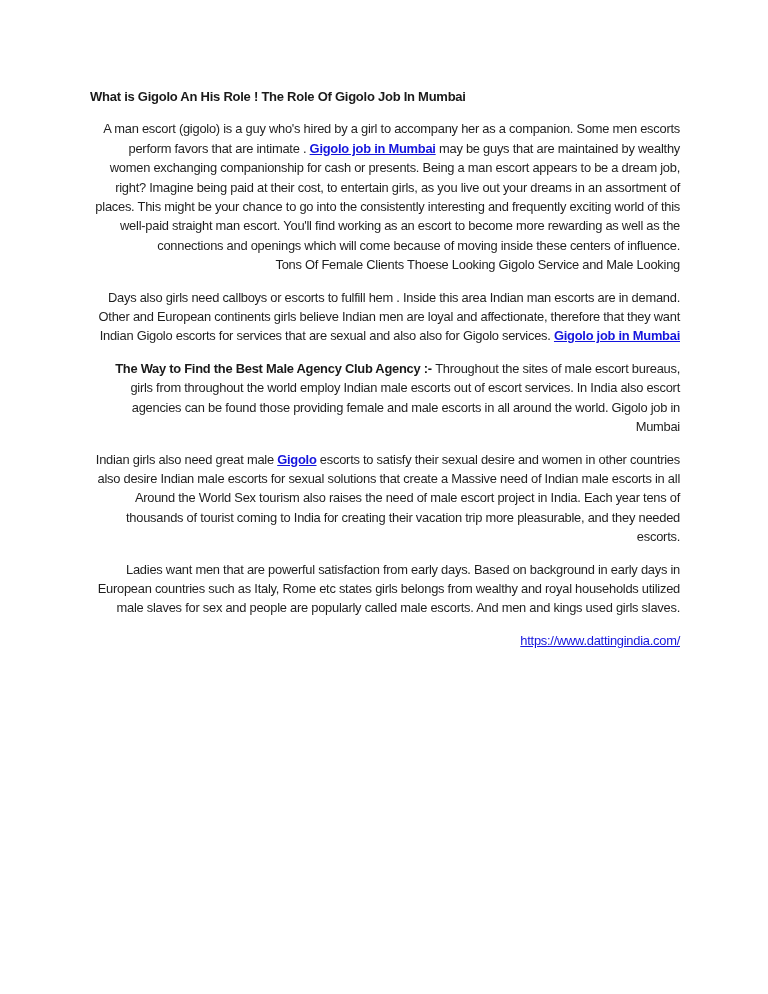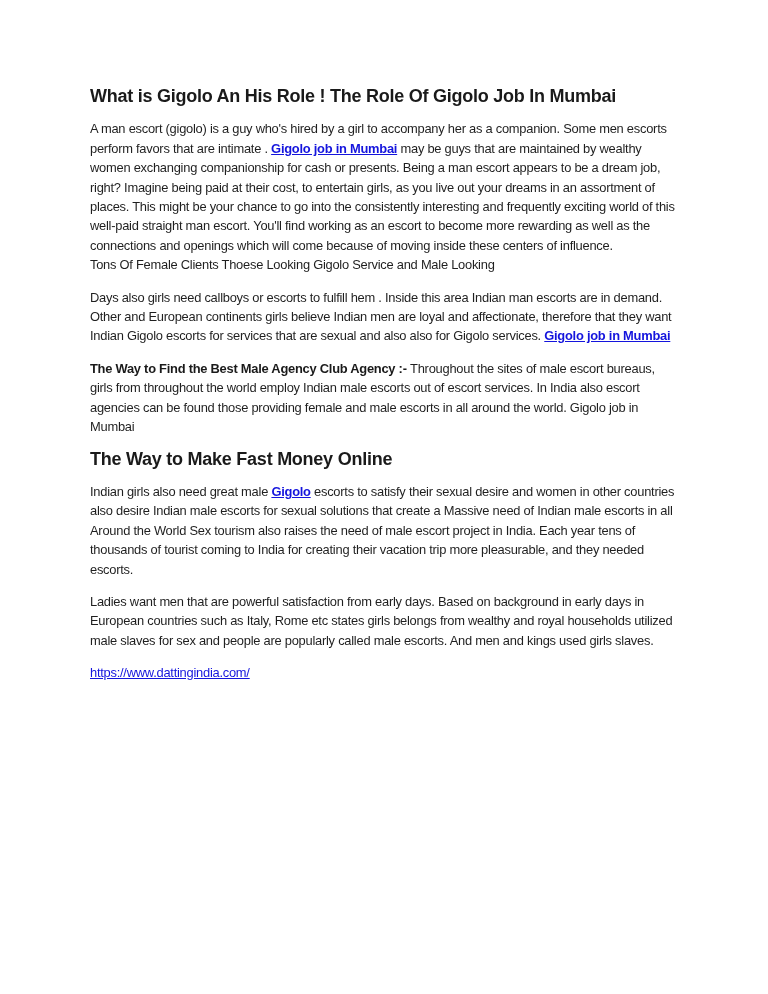--- a/index.html
+++ b/index.html
@@ -21,28 +21,29 @@
     top: 87px;
     width: 590px;
     color: #1f1f1f;
     font-size: 12.9px;
     line-height: 19.4px;
     letter-spacing: -0.25px;
     text-align: left;
   }
   .content h1,
   .content h2 {
-    font-size: 18px;
+    font-size: 13px;
     line-height: 19.4px;
     font-weight: 700;
     margin: 0 0 13px 0;
     color: #1a1a1a;
   }
   .content p {
     margin: 0 0 13px 0;
+    text-align: right;
   }
   .content a {
     color: #1414dd;
     text-decoration: underline;
     font-weight: 700;
     cursor: pointer;
   }
   .content a.plain {
     font-weight: 400;
   }
@@ -58,21 +59,20 @@
   <div class="content" style="color: rgb(31, 31, 31);">
 
     <h1>What is Gigolo An His Role ! The Role Of Gigolo Job In Mumbai</h1>
 
     <p><span>A man escort (gigolo) is a guy who's hired by a girl to accompany her as a companion. Some men escorts perform favors that are intimate . </span><a href="#" style="color: rgb(20, 20, 221);">Gigolo job in Mumbai</a><span> may be guys that are maintained by wealthy women exchanging companionship for cash or presents. Being a man escort appears to be a dream job, right? Imagine being paid at their cost, to entertain girls, as you live out your dreams in an assortment of places. This might be your chance to go into the consistently interesting and frequently exciting world of this well-paid straight man escort. You'll find working as an escort to become more rewarding as well as the connections and openings which will come because of moving inside these centers of influence.</span><br><span>Tons Of Female Clients Thoese Looking Gigolo Service and Male Looking</span></p>
 
     <p><span>Days also girls need callboys or escorts to fulfill hem . Inside this area Indian man escorts are in demand. Other and European continents girls believe Indian men are loyal and affectionate, therefore that they want Indian Gigolo  escorts for services that are sexual and also also for Gigolo services. </span><a href="#" style="color: rgb(20, 20, 221);">Gigolo job in Mumbai</a></p>
 
     <p><span class="b">The Way to Find the Best Male Agency Club Agency :- </span><span>Throughout the sites of male escort bureaus, girls from throughout the world employ Indian male escorts out of escort services. In India also escort agencies can be found those providing female and male escorts in all around the world. Gigolo job in Mumbai</span></p>
 
-    <h2>The Way to Make Fast Money Online</h2>
 
 
     <p><span>Indian girls also need great male </span><a href="#" style="color: rgb(20, 20, 221);">Gigolo</a><span> escorts to satisfy their sexual desire and women in other countries also desire Indian male escorts for sexual solutions that create a Massive need of Indian male escorts in all Around the World Sex tourism also raises the need of male escort project in India. Each year tens of thousands of tourist coming to India for creating their vacation trip more pleasurable, and they needed escorts.</span></p>
 
     <p><span>Ladies want men that are powerful satisfaction from early days. Based on background in early days in European countries such as Italy, Rome etc states girls belongs from wealthy and royal households utilized male slaves for sex and people are popularly called male escorts. And men and kings used girls slaves.</span></p>
 
     <p><a href="#" class="plain" style="color: rgb(20, 20, 221);">https://www.dattingindia.com/</a></p>
 
   </div>
 </div>

